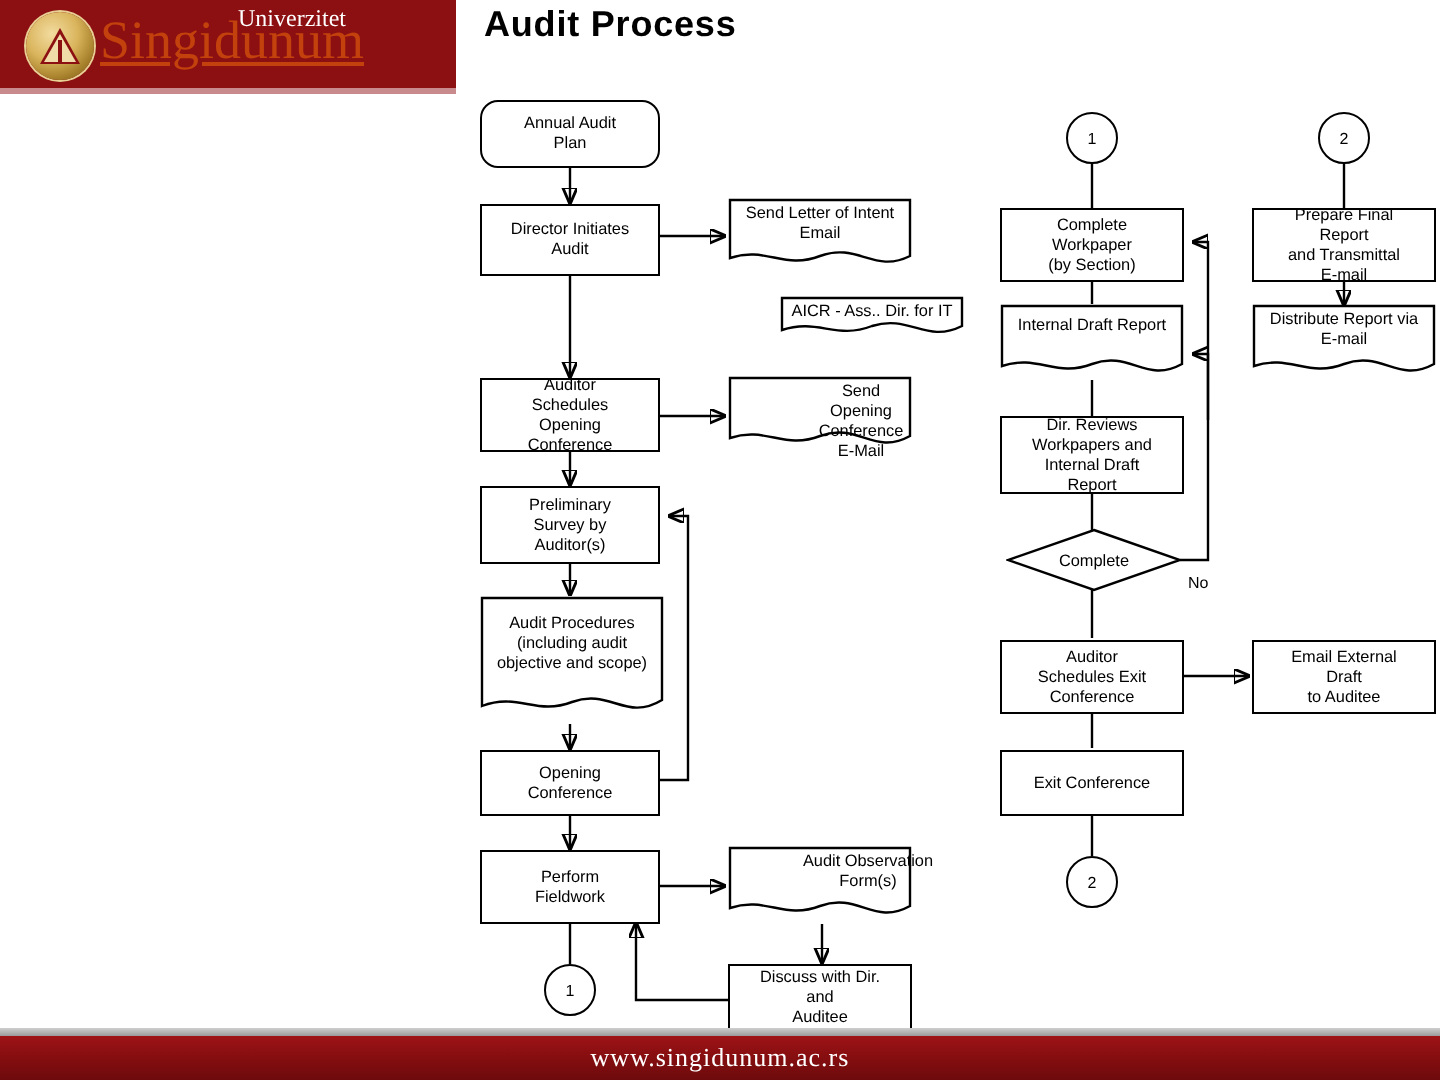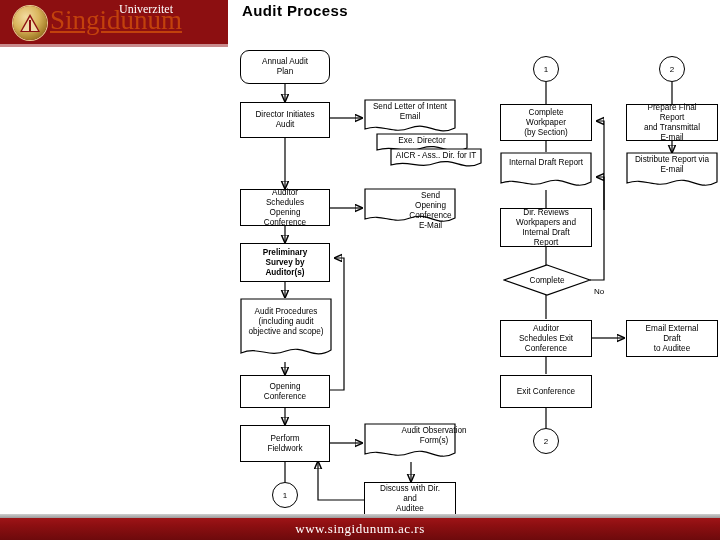--- a/index.html
+++ b/index.html
@@ -47,21 +47,21 @@
     line-height:32px;white-space:nowrap;
   }
   .logo-sub{
     position:absolute;left:119px;top:2px;
     font-family:"Liberation Serif", serif;
     font-size:12px;color:#ffffff;white-space:nowrap;
   }
 
   .slide-title{
     position:absolute;left:242px;top:2px;
-    font-size:15px;font-weight:bold;color:#000;
+    font-size:18px;font-weight:bold;color:#000;
     letter-spacing:0.4px;white-space:nowrap;
   }
 
   
   .footer-top{
     position:absolute;left:0;top:514px;width:720px;height:4px;
     background:linear-gradient(to bottom,#cfcfcf,#9b9b9b);
   }
   .footer-band{
     position:absolute;left:0;top:518px;width:720px;height:22px;
@@ -181,26 +181,20 @@
     </div>
 
     <div class="doc" style="left:364px;top:99px;width:92px;height:38px;">
       <svg viewBox="0 0 92 38" style="position:absolute;left:0;top:0;width:92px;height:38px;">
         <path d="M1,1 L91,1 L91,29 C73,38 65,22 46,29 C28,36 19,24 1,30 Z" fill="#fff" stroke="#000" stroke-width="1.2"></path>
       </svg>
       <div class="doc-label" style="white-space:pre-line;">Send Letter of Intent
 Email</div>
     </div>
 
-    <div class="doc" style="left:376px;top:133px;width:92px;height:24px;">
-      <svg viewBox="0 0 92 24" style="position:absolute;left:0;top:0;width:92px;height:24px;">
-        <path d="M1,1 L91,1 L91,15 C73,24 65,9 46,15 C28,22 19,11 1,17 Z" fill="#fff" stroke="#000" stroke-width="1.2"></path>
-      </svg>
-      <div class="doc-label" style="white-space:pre-line;">Exe. Director</div>
-    </div>
 
     <div class="doc" style="left:390px;top:148px;width:92px;height:24px;">
       <svg viewBox="0 0 92 24" style="position:absolute;left:0;top:0;width:92px;height:24px;">
         <path d="M1,1 L91,1 L91,15 C73,24 65,9 46,15 C28,22 19,11 1,17 Z" fill="#fff" stroke="#000" stroke-width="1.2"></path>
       </svg>
       <div class="doc-label" style="white-space:pre-line;">AICR - Ass.. Dir. for IT</div>
     </div>
 
     <div class="node" style="left:240px;top:189px;width:90px;height:37px;">
       <span style="white-space:pre-line;">Auditor Schedules
@@ -209,21 +203,21 @@
 
     <div class="doc" style="left:364px;top:188px;width:92px;height:40px;">
       <svg viewBox="0 0 92 40" style="position:absolute;left:0;top:0;width:92px;height:40px;">
         <path d="M1,1 L91,1 L91,30 C73,40 65,23 46,30 C28,37 19,25 1,31 Z" fill="#fff" stroke="#000" stroke-width="1.2"></path>
       </svg>
       <div class="doc-label" style="white-space:pre-line;padding-left:44px;">Send Opening
 Conference E-Mail</div>
     </div>
 
     <div class="node" style="left:240px;top:243px;width:90px;height:39px;">
-      <span style="white-space:pre-line;font-weight:bold;">Preliminary Survey by
+      <span style="white-space:pre-line;">Preliminary Survey by
 Auditor(s)</span>
     </div>
 
     <div class="doc" style="left:240px;top:298px;width:92px;height:64px;">
       <svg viewBox="0 0 92 64" style="position:absolute;left:0;top:0;width:92px;height:64px;">
         <path d="M1,1 L91,1 L91,52 C73,63 65,46 46,53 C28,60 19,48 1,55 Z" fill="#fff" stroke="#000" stroke-width="1.2"></path>
       </svg>
       <div class="doc-label" style="white-space:pre-line;padding-top:9px;">Audit Procedures
 (including audit
 objective and scope)</div>

